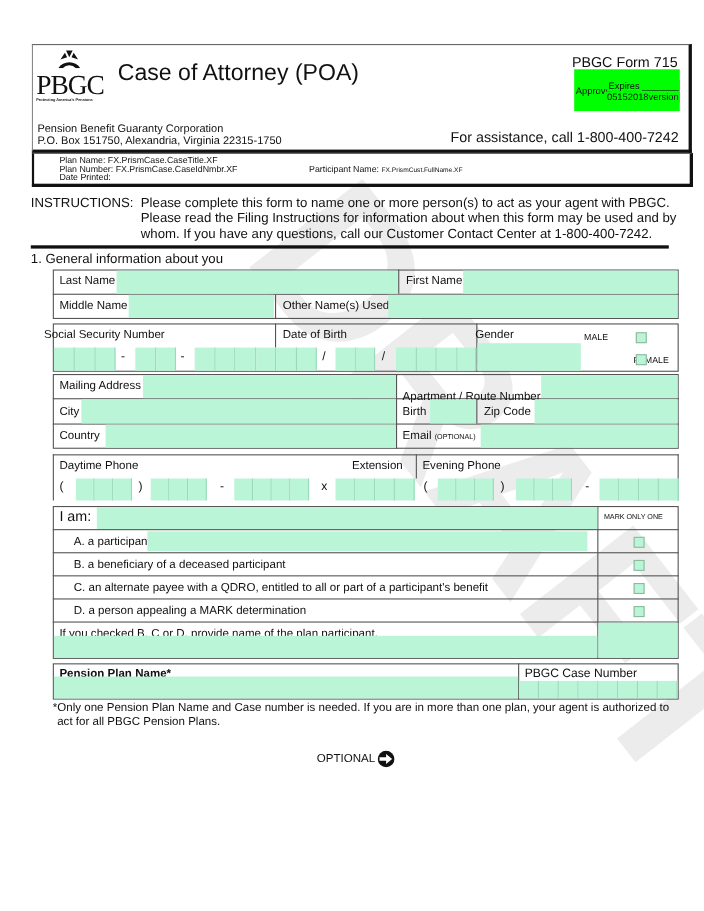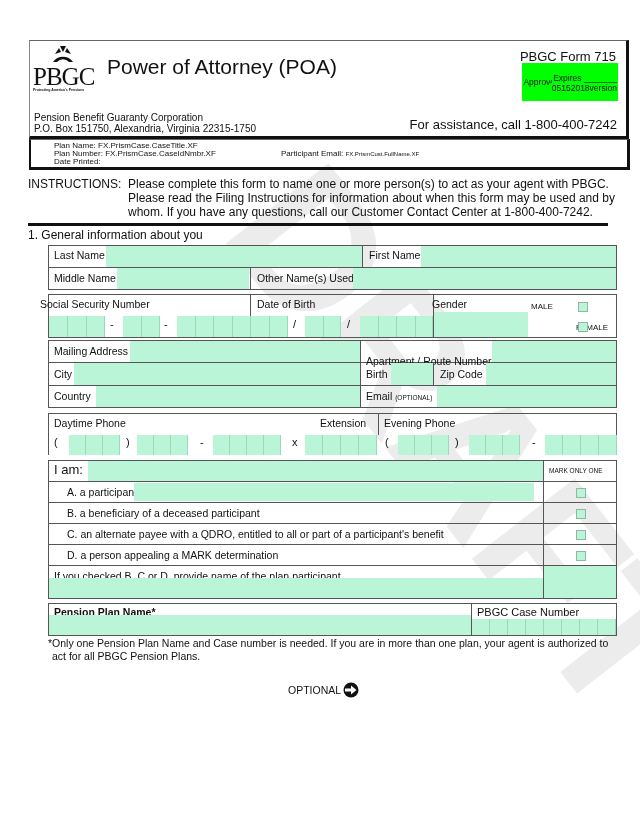--- a/index.html
+++ b/index.html
@@ -23,37 +23,37 @@
 <div class="abs" style="left:33px;top:42px;width:60px;height:45px;">
   <svg width="60" height="20" viewBox="0 0 60 20">
     <path d="M20 20 A12 12 0 0 1 40 20 L36 20 A8 8 0 0 0 24 20 Z" fill="#111"></path>
     <polygon points="27,4 33,4 30,10" fill="#111"></polygon>
     <path d="M22 12 L26 6 L28 10 Z M38 12 L34 6 L32 10 Z" fill="#111"></path>
   </svg>
   <div style="font-family:'Liberation Serif',serif;font-size:25px;line-height:22px;letter-spacing:-1px;">PBGC</div>
   <div style="font-size:3.5px;font-weight:bold;white-space:nowrap;">Protecting America's Pensions</div>
 </div>
 
-<div class="abs" style="left:107px;top:55px;font-size:21px;">Power of Attorney (POA)</div>
+<div class="abs" style="left:107px;top:55px;font-size:21px;">Case of Attorney (POA)</div>
 
 <div class="abs" style="right:24px;top:49px;font-size:13px;">PBGC Form 715</div>
 <div class="abs" style="right:22px;top:63px;font-size:8.5px;background:#00ff00;padding:14px 1px;">Approved OMB _______</div>
 <div class="abs" style="right:22px;top:73px;font-size:8.5px;background:#00ff00;padding:0 1px;">Expires _______</div>
 <div class="abs" style="right:22px;top:83px;font-size:8.5px;background:#00ff00;padding:0 1px;">05152018version</div>
 
 <div class="abs" style="left:34px;top:112px;font-size:10px;">Pension Benefit Guaranty Corporation</div>
 <div class="abs" style="left:34px;top:123px;font-size:10px;">P.O. Box 151750, Alexandria, Virginia 22315-1750</div>
 <div class="abs" style="right:23px;top:117px;font-size:13px;">For assistance, call 1-800-400-7242</div>
 
 <div class="abs" style="left:29px;top:139px;width:596px;height:27px;border-top:1px solid #666;border-left:2px solid #111;border-right:3px solid #111;border-bottom:3px solid #111;"></div>
 <div class="abs" style="left:54px;top:141px;font-size:8px;">Plan Name: FX.PrismCase.CaseTitle.XF</div>
 <div class="abs" style="left:54px;top:149px;font-size:8px;">Plan Number: FX.PrismCase.CaseIdNmbr.XF</div>
 <div class="abs" style="left:54px;top:157px;font-size:8px;">Date Printed:</div>
 <div class="abs" style="left:281px;top:149px;font-size:8px;white-space:nowrap;">
-  <span>Participant Email:</span>
+  <span>Participant Name:</span>
   <span style="font-size:6px;">FX.PrismCust.FullName.XF</span>
 </div>
 
 <div class="abs" style="left:28px;top:177px;font-size:12px;">INSTRUCTIONS:</div>
 <div class="abs" style="left:128px;top:177px;font-size:12px;white-space:nowrap;">Please complete this form to name one or more person(s) to act as your agent with PBGC.</div>
 <div class="abs" style="left:128px;top:191px;font-size:12px;white-space:nowrap;">Please read the Filing Instructions for information about when this form may be used and by</div>
 <div class="abs" style="left:128px;top:205px;font-size:12px;white-space:nowrap;">whom. If you have any questions, call our Customer Contact Center at 1-800-400-7242.</div>
 <div class="abs" style="left:28px;top:223px;width:580px;height:3px;background:#111;"></div>
 <div class="abs" style="left:28px;top:228px;font-size:12px;">1.  General information about you</div>
 

